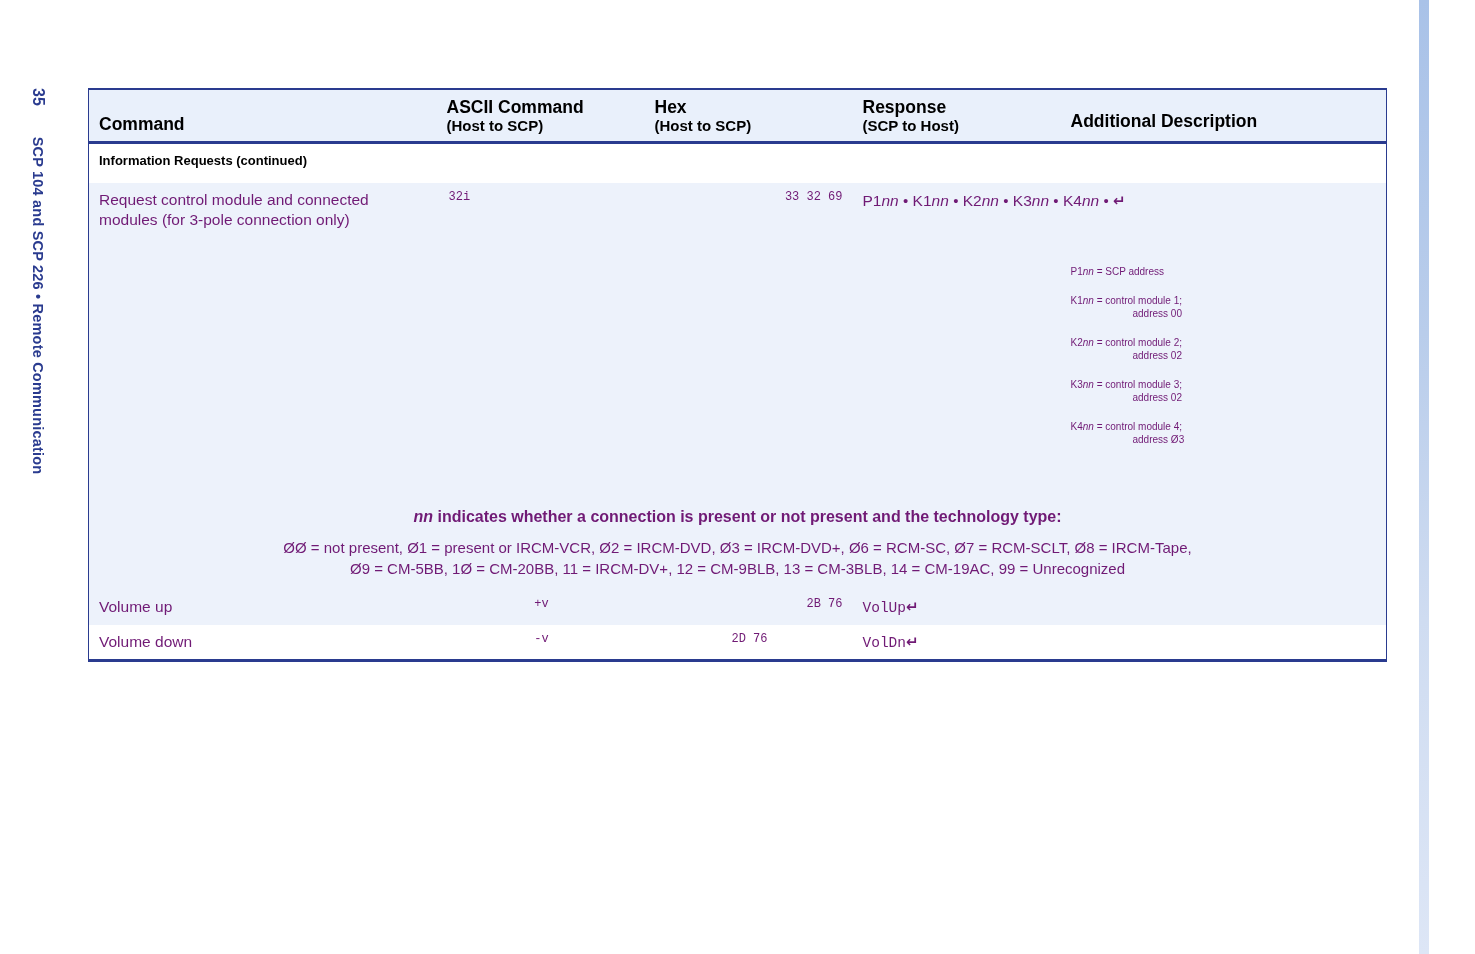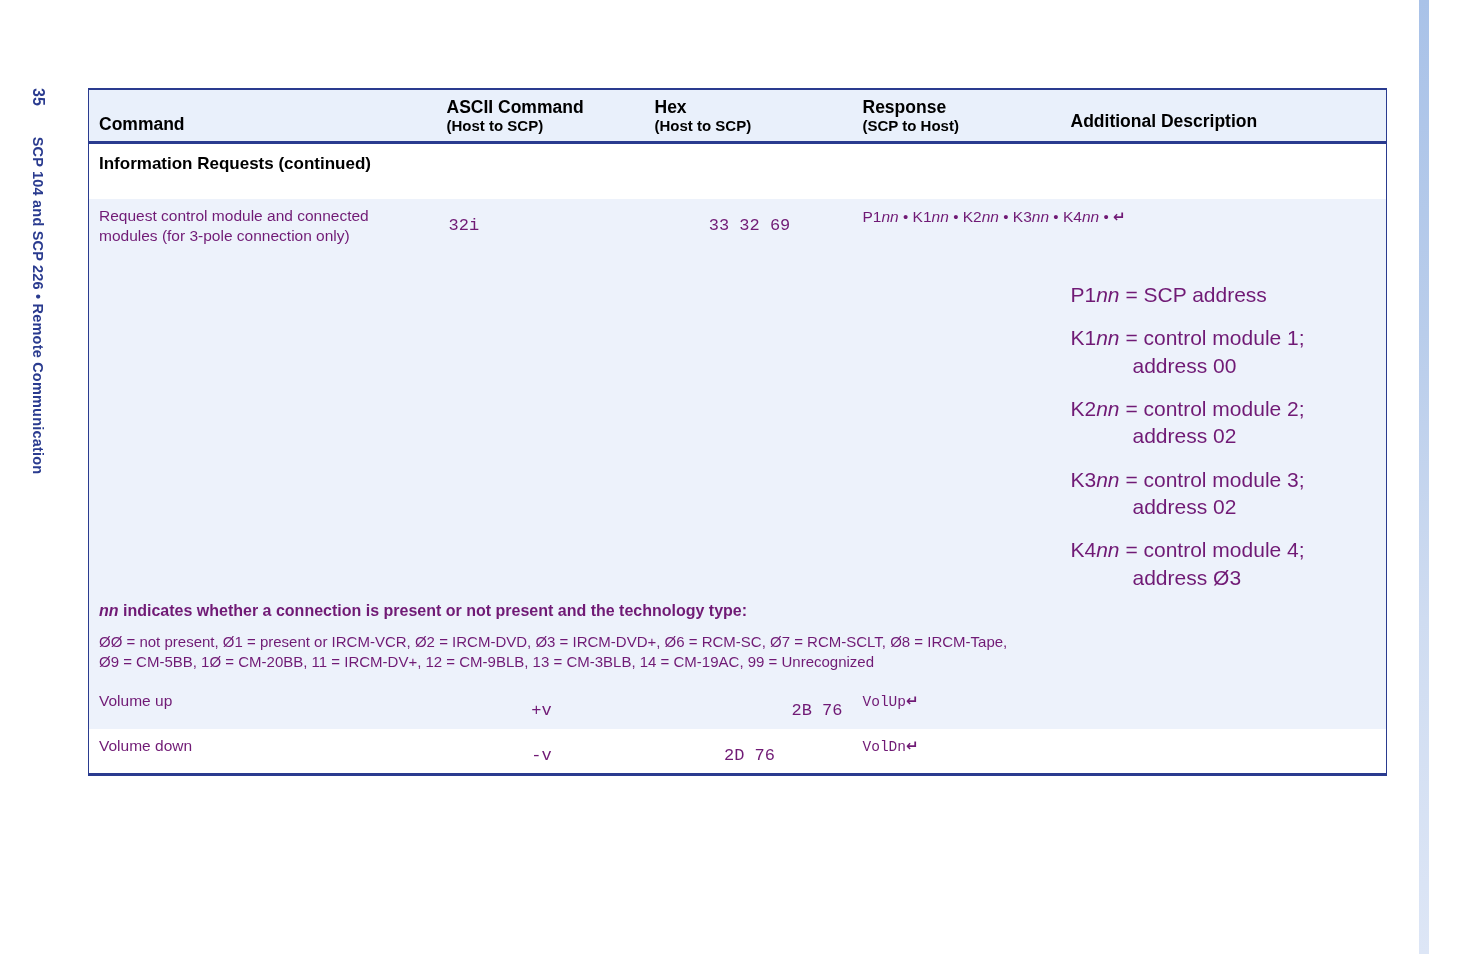--- a/index.html
+++ b/index.html
@@ -95,47 +95,47 @@
   }
   th.h-desc {
     vertical-align: bottom;
     padding-bottom: 10px;
   }
 
   
   tr.section-row td {
     background: #ffffff;
     font-weight: bold;
-    font-size: 17px;
-    padding: 9px 10px 24px 10px;
+    font-size: 13px;
+    padding: 9px 10px 13px 10px;
     color: #000;
   }
   tr.section-row.with-rule td {
     border-top: 1.5px solid #2a3b8f;
   }
 
   
   td {
     font-size: 15.5px;
     color: #701a75;
     vertical-align: top;
     padding: 7px 10px 7px 10px;
     line-height: 1.28;
   }
   tr.shaded td { background: #edf2fb; }
   tr.plain  td { background: #ffffff; }
 
   td.mono {
     font-family: "Liberation Mono", monospace;
-    font-size: 17px;
+    font-size: 12px;
     white-space: pre;
-    padding-top: 16px;
+    padding-top: 7px;
   }
   td.c-ascii-cell { text-align: left; padding-left: 12px; }
-  td.c-hex-cell   { text-align: center; padding-left: 12px; }
+  td.c-hex-cell   { text-align: right; padding-left: 12px; }
 
   td.resp-cell {
     font-size: 15.5px;
     padding-top: 8px;
     white-space: nowrap;
   }
   td.resp-cell.mono-resp {
     font-family: "Liberation Mono", monospace;
     font-size: 14.5px;
   }
@@ -155,37 +155,38 @@
   
   td.desc-cell {
     padding: 0 10px 0 10px;
     vertical-align: top;
   }
   .desc-list {
     margin: 0;
     padding: 0;
   }
   .desc-item {
-    font-size: 21px;
+    font-size: 10px;
     line-height: 1.3;
     margin: 0 0 16px 0;
     padding-left: 0;
   }
   .desc-item:last-child { margin-bottom: 0; }
   .desc-item .cont {
     display: block;
     padding-left: 62px;
   }
 
   
   tr.note-row td {
     background: #edf2fb;
     font-size: 16px;
     padding: 10px 10px 4px 10px;
     line-height: 1.3;
+    text-align: center;
   }
   tr.note-row.note-codes td {
     padding-top: 6px;
     padding-bottom: 11px;
     font-size: 15px;
     line-height: 1.38;
   }
   .note-lead {
     font-weight: bold;
   }

